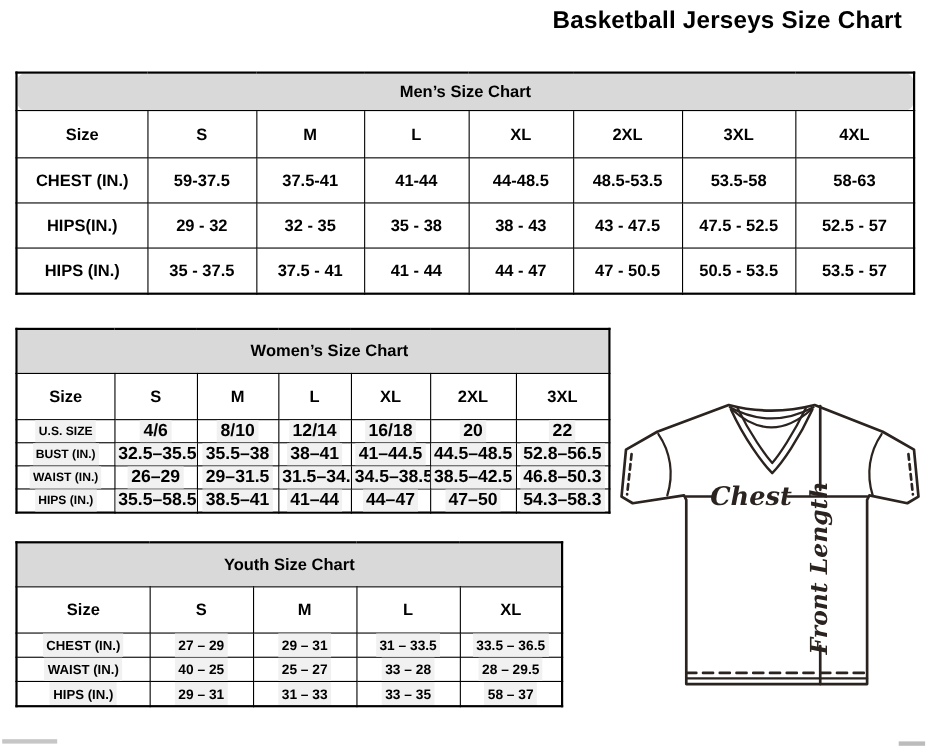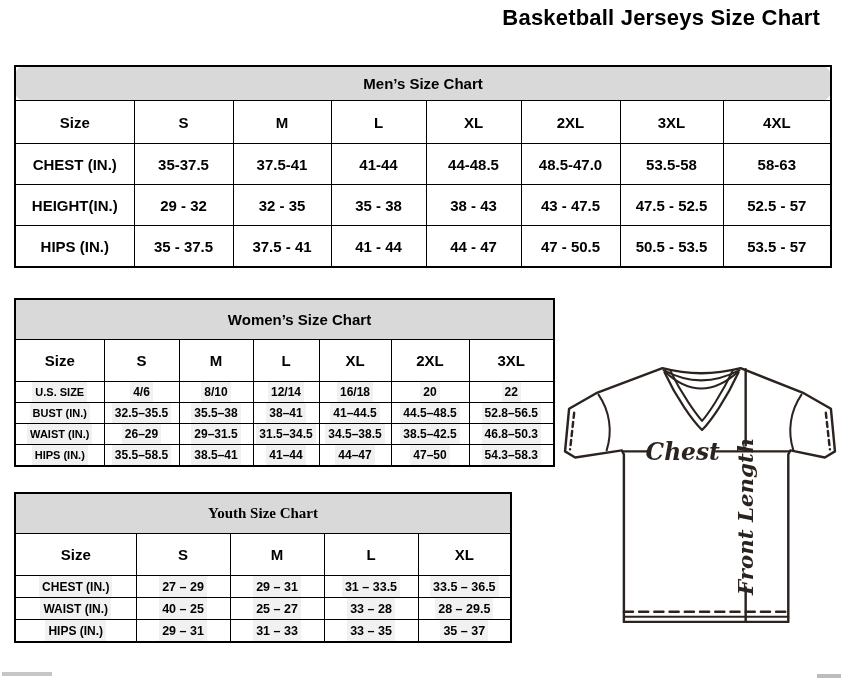--- a/index.html
+++ b/index.html
@@ -19,25 +19,25 @@
   tr.cols th{font-size:15px;background:#fff;margin-top:48px;}
   
   #mens{left:14px;top:65px;width:816px;}
   #mens tr.band th{height:33px;border-radius:10px;}
   #mens tr.cols th{height:42px;}
   #mens td{height:40px;font-size:15px;}
   
   #womens{left:14px;top:298px;width:539px;}
   #womens tr.band th{height:39px;padding-left:30px;}
   #womens tr.cols th{height:41px;}
-  #womens td{height:20px;font-size:12px;}
+  #womens td{height:20px;font-size:16px;}
   #womens td.rowlabel{font-size:11px;}
   
   #youth{left:14px;top:492px;width:496px;}
-  #youth tr.band th{height:39px;font-family:Liberation Serif, serif;}
+  #youth tr.band th{height:39px;}
   #youth tr.cols th{height:41px;}
   #youth td{height:21px;font-size:12.5px;}
   #youth td.rowlabel{font-size:12px;}
   .hl{background:#f1f1f1;padding:18px 3px;}
   .jersey{position:absolute;left:563px;top:362px;width:274px;height:262px;}
   .frag{position:absolute;background:#c6c6c6;}
   #frag-left{left:2px;top:672px;width:50px;height:4px;}
   #frag-right{left:817px;top:674px;width:24px;height:4px;background:#bcbcbc;}
 </style>
 </head>
@@ -67,30 +67,30 @@
         <th>L</th>
         <th>XL</th>
         <th>2XL</th>
         <th>3XL</th>
         <th>4XL</th>
       </tr>
     </thead>
     <tbody>
       <tr>
         <td class="rowlabel">CHEST (IN.)</td>
-        <td>35-37.5</td>
+        <td>59-37.5</td>
         <td>37.5-41</td>
         <td>41-44</td>
         <td>44-48.5</td>
-        <td>48.5-47.0</td>
+        <td>48.5-53.5</td>
         <td>53.5-58</td>
         <td>58-63</td>
       </tr>
       <tr>
-        <td class="rowlabel">HEIGHT(IN.)</td>
+        <td class="rowlabel">HIPS(IN.)</td>
         <td>29 - 32</td>
         <td>32 - 35</td>
         <td>35 - 38</td>
         <td>38 - 43</td>
         <td>43 - 47.5</td>
         <td>47.5 - 52.5</td>
         <td>52.5 - 57</td>
       </tr>
       <tr>
         <td class="rowlabel">HIPS (IN.)</td>
@@ -202,21 +202,21 @@
         <td><span class="hl">40 – 25</span></td>
         <td><span class="hl">25 – 27</span></td>
         <td><span class="hl">33 – 28</span></td>
         <td><span class="hl">28 – 29.5</span></td>
       </tr>
       <tr>
         <td class="rowlabel"><span class="hl">HIPS (IN.)</span></td>
         <td><span class="hl">29 – 31</span></td>
         <td><span class="hl">31 – 33</span></td>
         <td><span class="hl">33 – 35</span></td>
-        <td><span class="hl">35 – 37</span></td>
+        <td><span class="hl">58 – 37</span></td>
       </tr>
     </tbody>
   </table>
 
 <svg class="jersey" viewBox="0 0 270 258" xmlns="http://www.w3.org/2000/svg">
   <g fill="none" stroke="#2b231f" stroke-width="2.4" stroke-linejoin="round" stroke-linecap="round">
 
     <path d="M 98,6 L 34,30 L 6,46 L 2,88 L 12,94 L 58,87 L 60,91 L 60,256 L 222,256 L 222,91 L 224,87 L 258,94 L 268,88 L 264,46 L 236,30 L 175,6 Q 136,16 98,6 Z"></path>
 
     <path stroke-width="2" d="M 35,32 C 46,48 49,68 43,87"></path>

